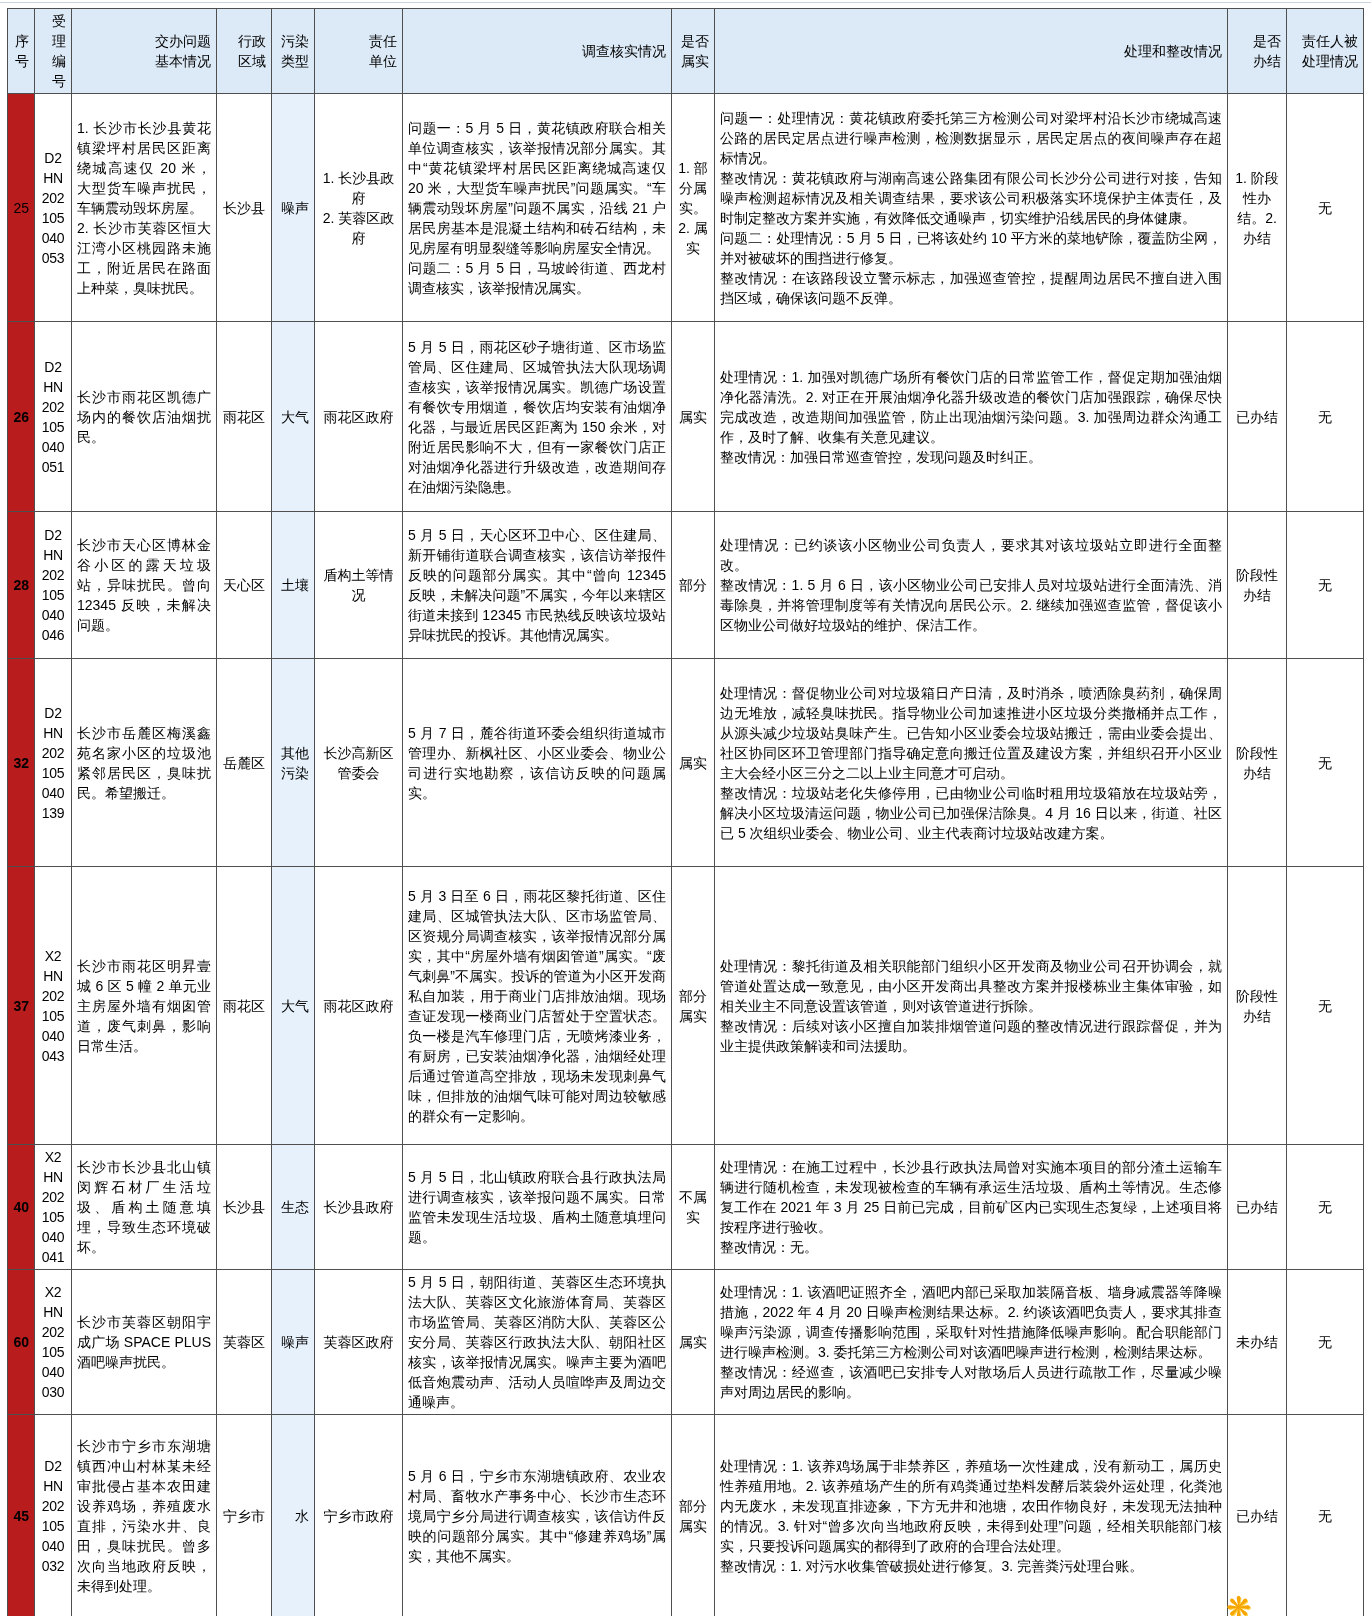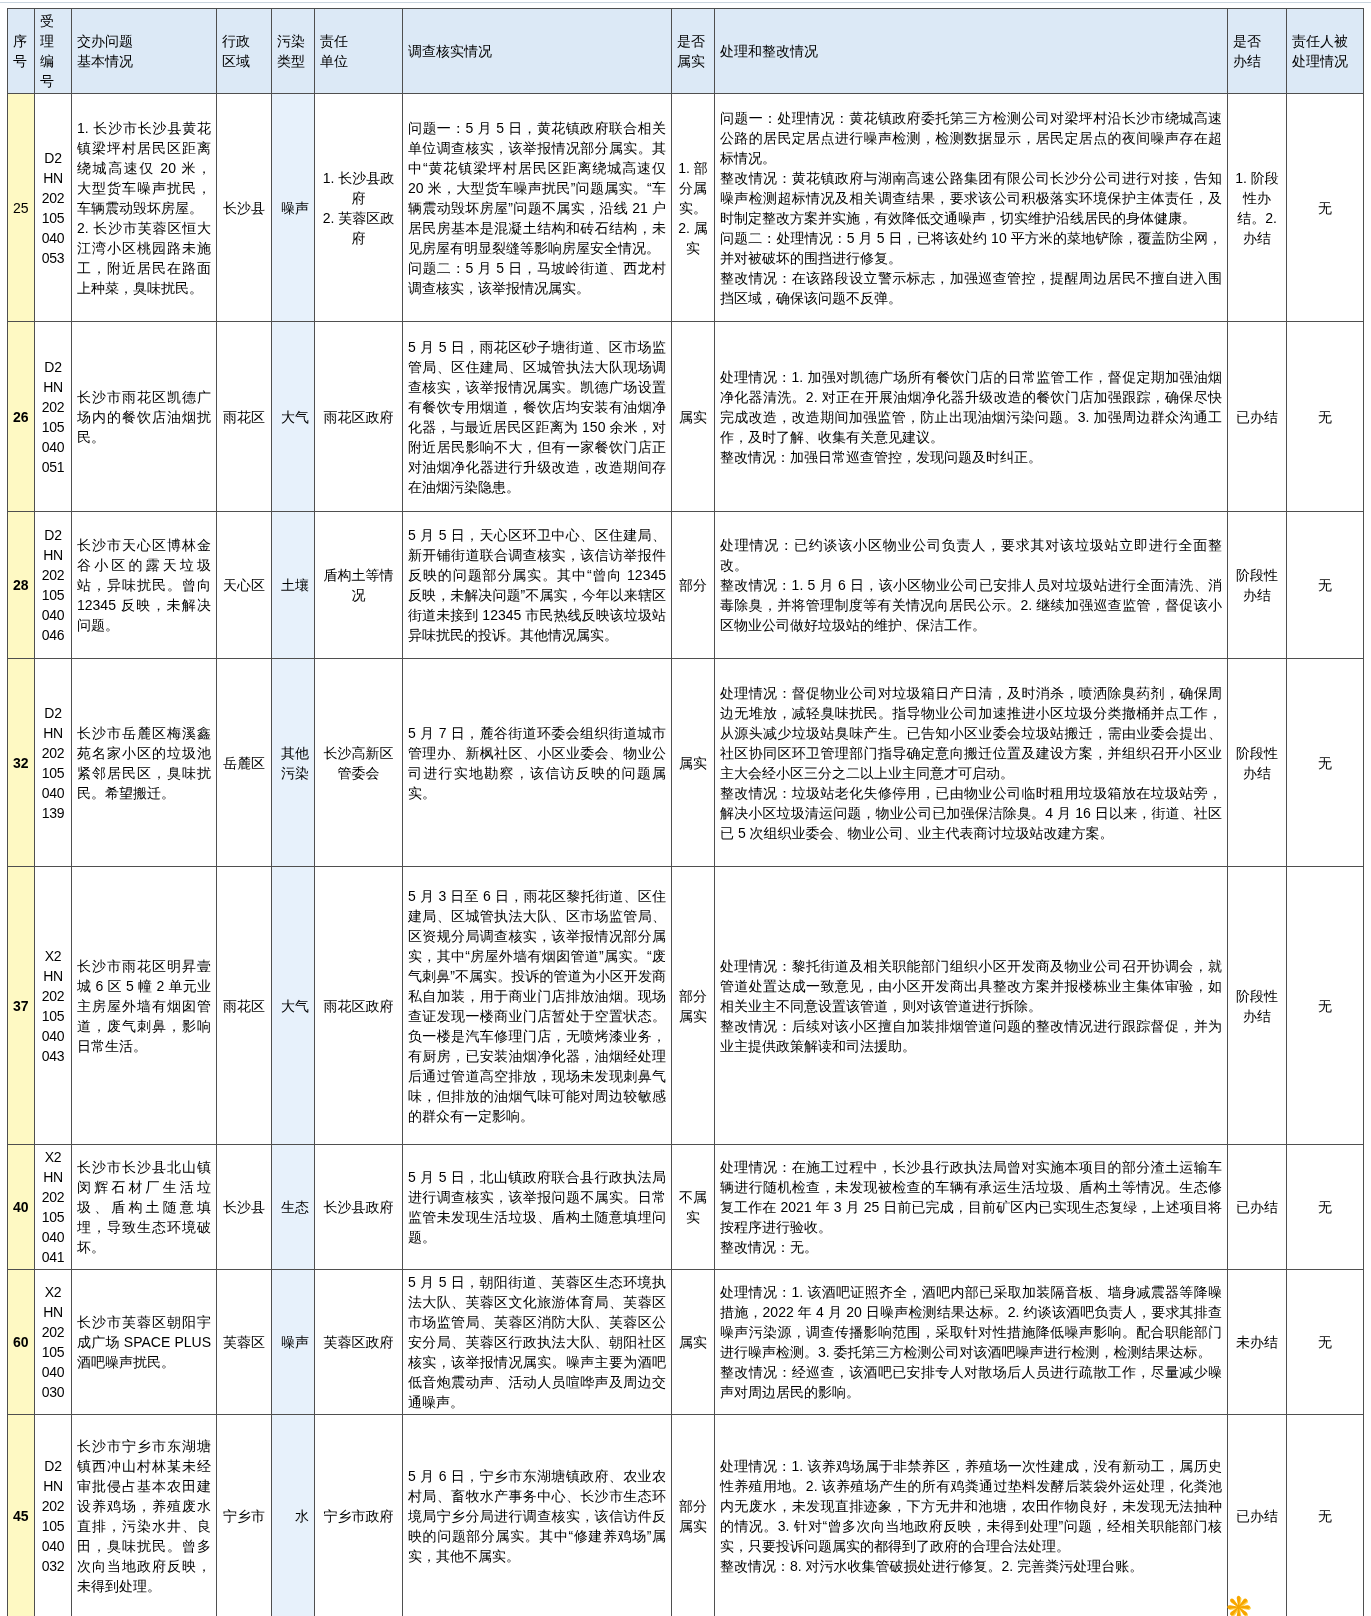--- a/index.html
+++ b/index.html
@@ -30,29 +30,29 @@
     white-space:pre-line;
     word-break:break-word;
     box-sizing:border-box;
     overflow:hidden;
   }
   thead tr{height:84px;}
   thead th{
     background:#dce9f6;
     font-weight:normal;
     font-size:15px;
-    text-align:left;
+    text-align:right;
     padding:2px 2px;
   }
   td.center{text-align:center;}
   td.just{text-align:justify;}
   td.colblue{background:#e7f1fb;text-align:right;}
   td.c-no{
-    background:#fef9c3;
-    text-align:left;
+    background:#b91c1c;
+    text-align:right;
     border-left:1px dashed #9fb4c6;
   }
   #table-body tr + tr td.c-no{border-top:1px dashed #8aa0b4;font-weight:bold;}
   td.c-code{
     font-size:13px;
     letter-spacing:-0.3px;
     word-break:break-all;
     padding:1px 1px;
     text-align:center;
   }
@@ -232,21 +232,21 @@
   <tr class="data-row">
     <td class="c-no">45</td>
     <td class="c-code">D2HN202105040032</td>
     <td class="just">长沙市宁乡市东湖塘镇西冲山村林某未经审批侵占基本农田建设养鸡场，养殖废水直排，污染水井、良田，臭味扰民。曾多次向当地政府反映，未得到处理。</td>
     <td class="center">宁乡市</td>
     <td class="center colblue">水</td>
     <td class="center">宁乡市政府</td>
     <td class="just col-invest">5 月 6 日，宁乡市东湖塘镇政府、农业农村局、畜牧水产事务中心、长沙市生态环境局宁乡分局进行调查核实，该信访件反映的问题部分属实。其中“修建养鸡场”属实，其他不属实。</td>
     <td class="center">部分属实</td>
     <td class="just col-handle">处理情况：1. 该养鸡场属于非禁养区，养殖场一次性建成，没有新动工，属历史性养殖用地。2. 该养殖场产生的所有鸡粪通过垫料发酵后装袋外运处理，化粪池内无废水，未发现直排迹象，下方无井和池塘，农田作物良好，未发现无法抽种的情况。3. 针对“曾多次向当地政府反映，未得到处理”问题，经相关职能部门核实，只要投诉问题属实的都得到了政府的合理合法处理。
-整改情况：8. 对污水收集管破损处进行修复。2. 完善粪污处理台账。</td>
+整改情况：1. 对污水收集管破损处进行修复。3. 完善粪污处理台账。</td>
     <td class="center">已办结</td>
     <td class="center">无</td>
   </tr>
 </tbody>
 
 </table>
 
 <span class="corner-mark">❋</span>
 
 </body></html>

